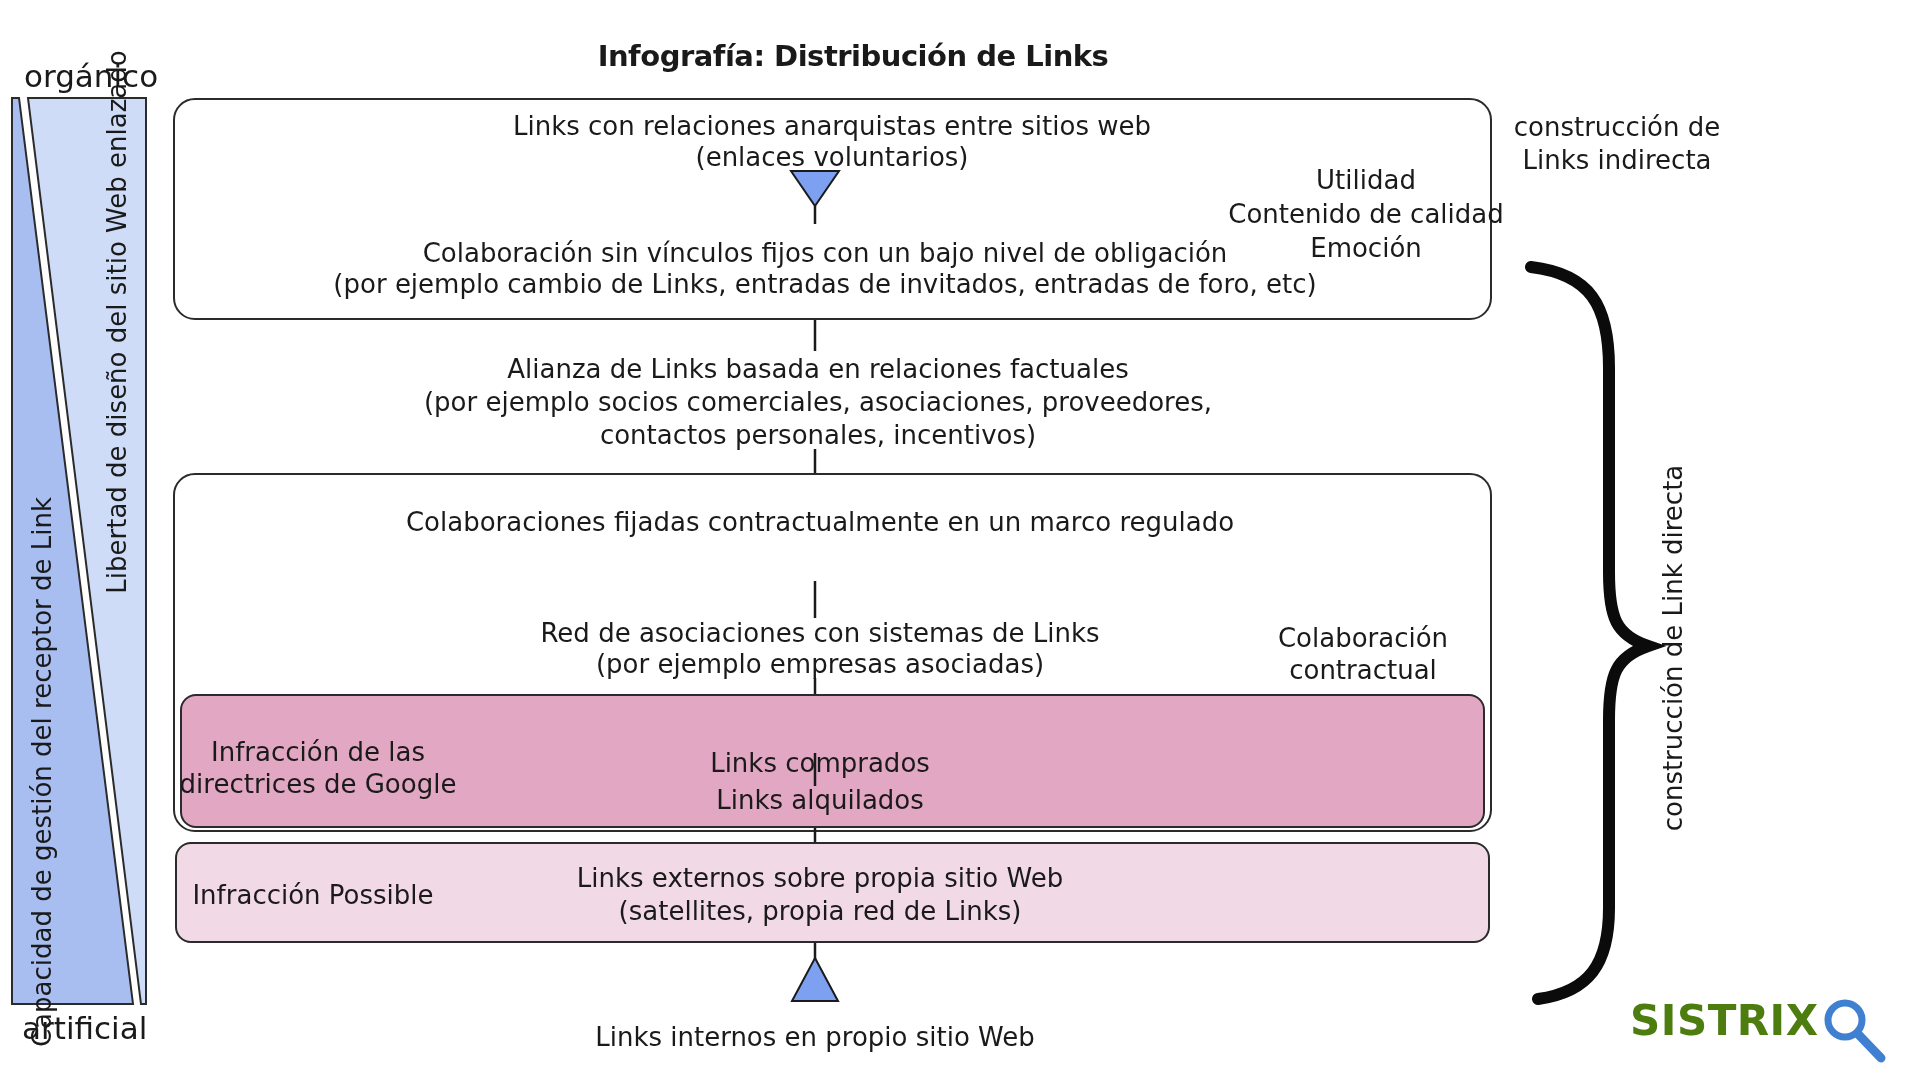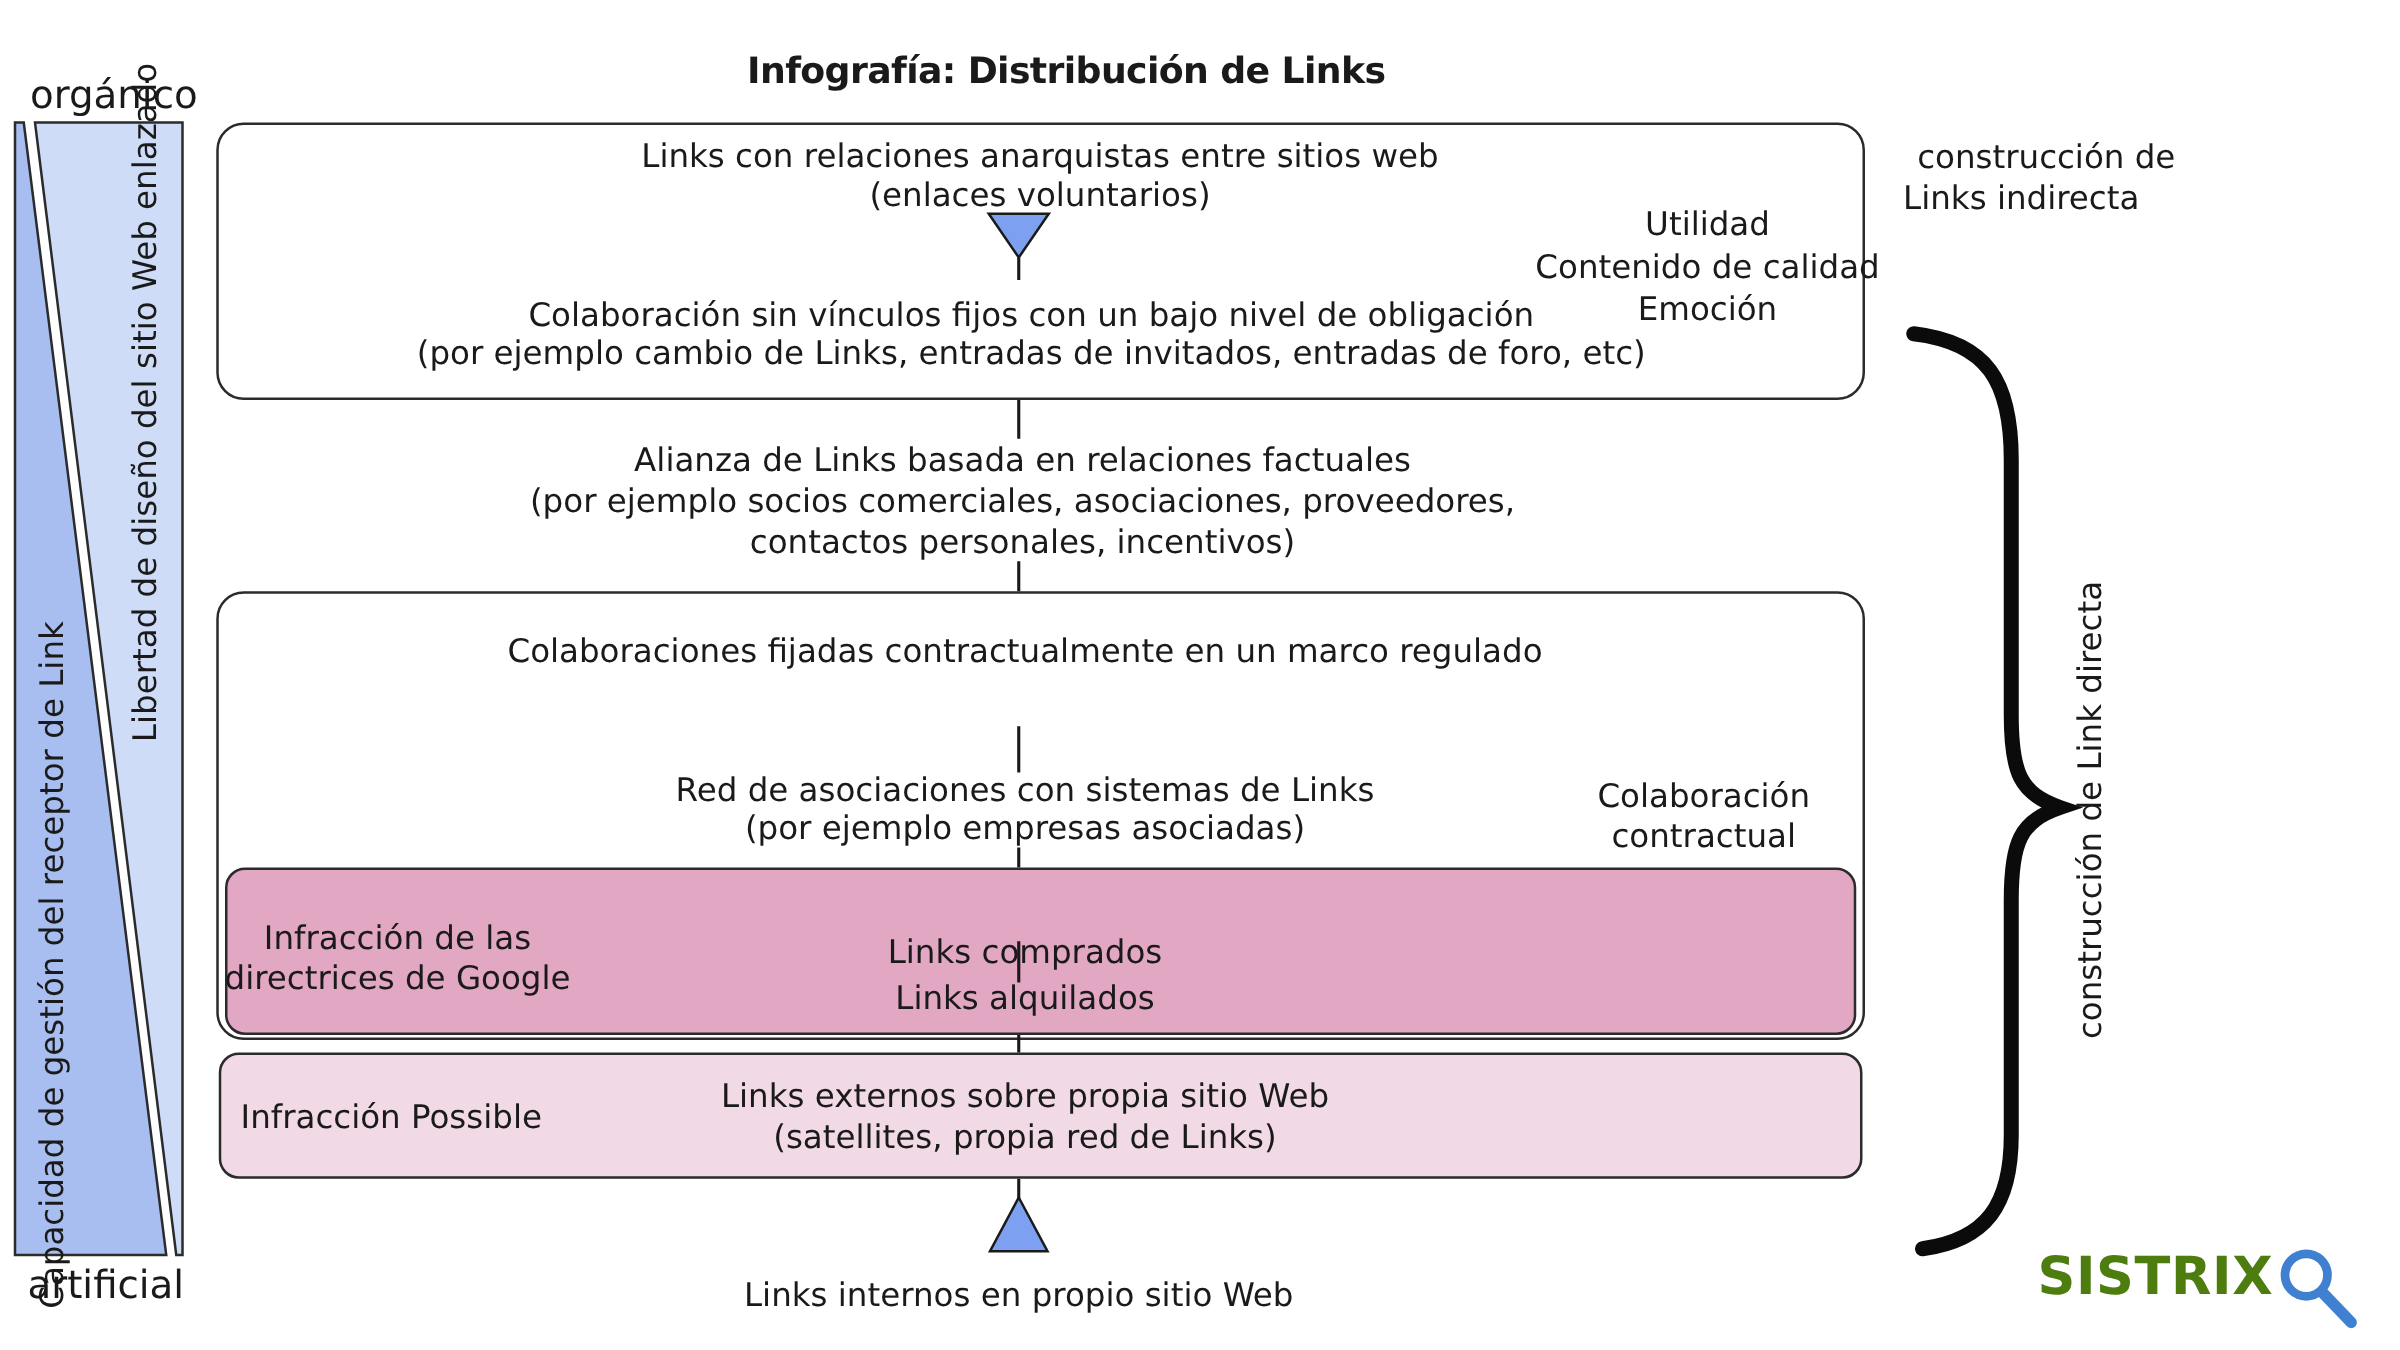--- a/index.html
+++ b/index.html
@@ -106,19 +106,19 @@
   <div class="abs ctr body-txt" style="left:318px;top:784px;">directrices de Google</div>
   <div class="abs ctr body-txt" style="left:820px;top:739px;margin-top:24px;">Links comprados</div>
   <div class="abs ctr body-txt" style="left:820px;top:800px;">Links alquilados</div>
 
   <div class="abs ctr body-txt" style="left:313px;top:895px;">Infracción Possible</div>
   <div class="abs ctr body-txt" style="left:820px;top:878px;">Links externos sobre propia sitio Web</div>
   <div class="abs ctr body-txt" style="left:820px;top:911px;">(satellites, propia red de Links)</div>
 
   <div class="abs ctr body-txt" style="left:815px;top:1037px;">Links internos en propio sitio Web</div>
 
-  <div class="abs ctr body-txt" style="left:1617px;top:127px;margin-left:20px;">construcción de</div>
+  <div class="abs ctr body-txt" style="left:1617px;top:127px;">construcción de</div>
   <div class="abs ctr body-txt" style="left:1617px;top:160px;">Links indirecta</div>
   <div class="abs rot side-lbl" style="left:1673px;top:648px;">construcción de Link directa</div>
 
   <div class="abs logo-txt" style="left:1630px;top:996px;">SISTRIX</div>
 
 </div>
 
 </body></html>

